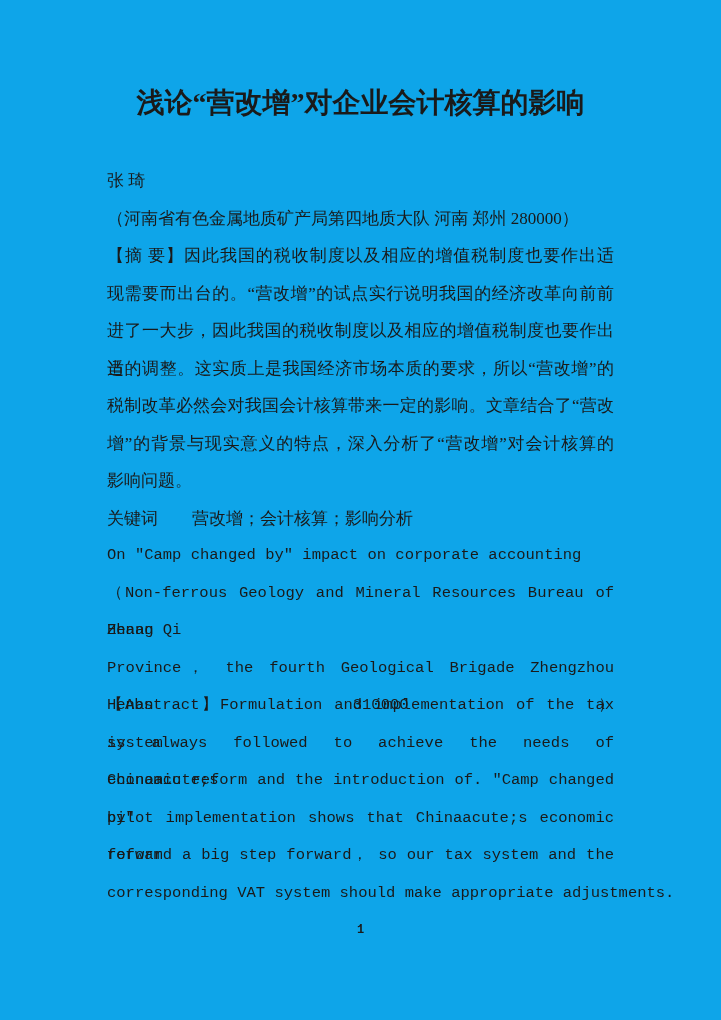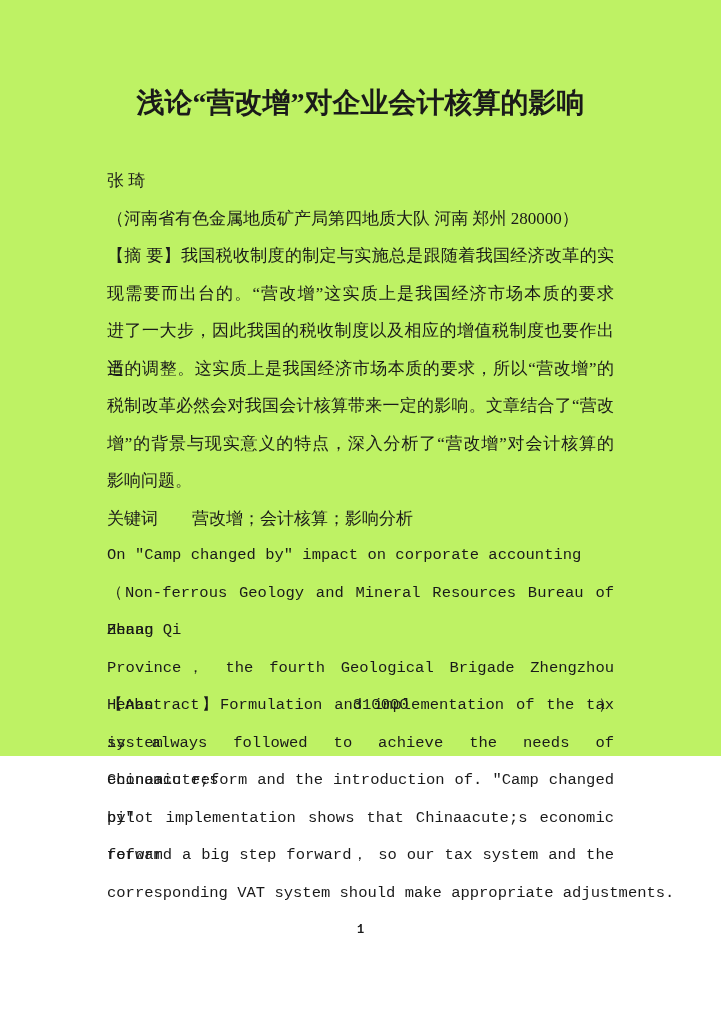--- a/index.html
+++ b/index.html
@@ -7,23 +7,23 @@
     width: 721px;
     height: 1020px;
     background: #ffffff;
     color: #1a1a1a;
     font-family: "Liberation Serif", "DejaVu Serif", serif;
     overflow: hidden;
   }
   .page {
     box-sizing: border-box;
     width: 721px;
-    height: 756px;
+    height: 1020px;
     padding: 0 107px;
-    background: #bef264;
+    background: #0ea5e9;
   }
   .paper-title {
     padding-top: 84px;
     height: 38px;
     line-height: 38px;
     font-size: 28px;
     font-weight: bold;
     text-align: center;
     white-space: nowrap;
   }
@@ -58,22 +58,22 @@
 <div class="page">
 
   <div class="paper-title">浅论“营改增”对企业会计核算的影响</div>
 
   <div class="title-gap"></div>
 
   <div class="line cn">张 琦</div>
 
   <div class="line cn">（河南省有色金属地质矿产局第四地质大队 河南 郑州 280000）</div>
 
-  <div class="line cn just">【摘 要】我国税收制度的制定与实施总是跟随着我国经济改革的实</div>
-  <div class="line cn just">现需要而出台的。“营改增”这实质上是我国经济市场本质的要求</div>
+  <div class="line cn just">【摘 要】因此我国的税收制度以及相应的增值税制度也要作出适</div>
+  <div class="line cn just">现需要而出台的。“营改增”的试点实行说明我国的经济改革向前前</div>
   <div class="line cn just">进了一大步，因此我国的税收制度以及相应的增值税制度也要作出适</div>
   <div class="line cn just">当的调整。这实质上是我国经济市场本质的要求，所以“营改增”的</div>
   <div class="line cn just">税制改革必然会对我国会计核算带来一定的影响。文章结合了“营改</div>
   <div class="line cn just">增”的背景与现实意义的特点，深入分析了“营改增”对会计核算的</div>
   <div class="line cn">影响问题。</div>
 
   <div class="line cn">关键词　　营改增；会计核算；影响分析</div>
 
   <div class="line en">On "Camp changed by" impact on corporate accounting</div>
 

